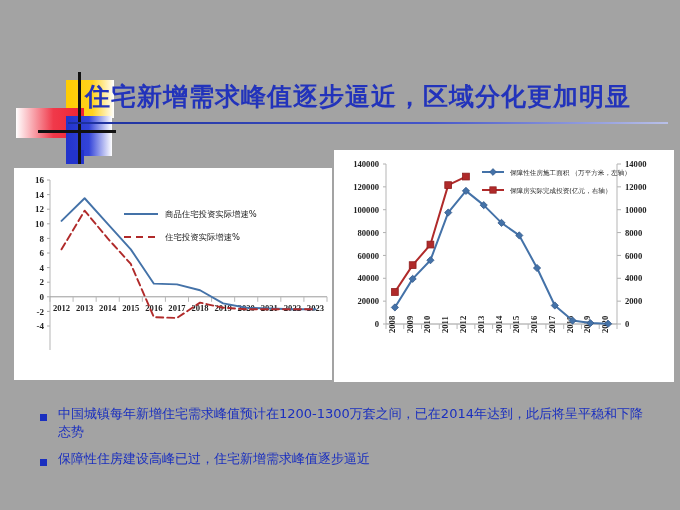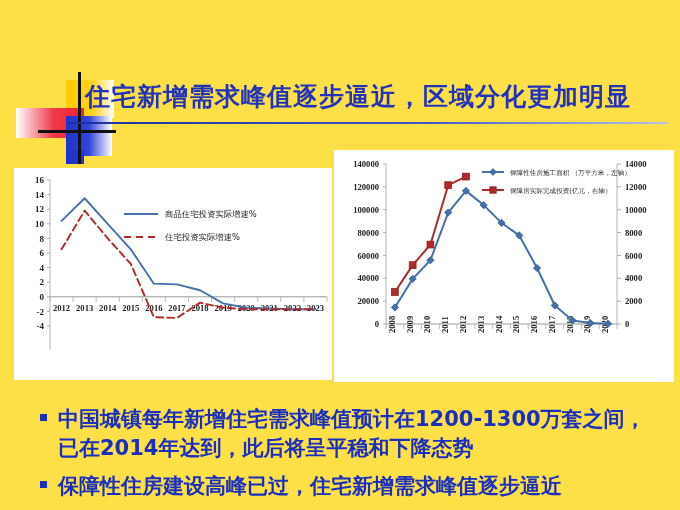--- a/index.html
+++ b/index.html
@@ -2,21 +2,21 @@
 <html><head>
 <meta charset="utf-8">
 <style>
   html,body{margin:0;padding:0;}
   body{
     width:680px;height:510px;
     background:#ffffff;
     font-family:"Liberation Sans","DejaVu Sans",sans-serif;
     overflow:hidden;position:relative;
   }
-  .slide{position:absolute;inset:0;background:#fde047;}
+  .slide{position:absolute;inset:0;background:#a3a3a3;}
 
   
   .title-wrap{position:absolute;left:0;top:64px;width:680px;height:80px;}
   .deco{position:absolute;left:16px;top:8px;width:96px;height:72px;}
   .sq{position:absolute;}
   .sq-yellow{left:50px;top:8px;width:48px;height:38px;
     background:linear-gradient(90deg,#ffcc00 0%,#ffd21f 55%,#ffffff 100%);}
   .sq-red{left:0px;top:36px;width:68px;height:30px;
     background:linear-gradient(270deg,#ee2233 0%,#f0394a 45%,#ffffff 100%);}
   .sq-blue{left:50px;top:44px;width:46px;height:40px;
@@ -43,21 +43,21 @@
   .chart svg{display:block;}
 
   
   .bullets{position:absolute;left:40px;top:405px;width:610px;}
   .bullet{display:flex;align-items:flex-start;margin-bottom:9px;}
   .bullet-mark{
     width:7px;height:7px;background:#1a2fbf;margin-top:9px;margin-right:11px;flex:0 0 auto;
   }
   .bullet-text{
     font-family:"DejaVu Sans",sans-serif;
-    font-size:21px;font-weight:700;color:#1a2fbf;line-height:1.38;
+    font-size:13px;font-weight:400;color:#1a2fbf;line-height:1.38;
   }
 
   text{font-family:"Liberation Serif","DejaVu Serif",serif;}
   .axnum{font-size:9px;fill:#222;font-weight:700;}
   .axnum-r{font-size:8.6px;fill:#222;font-weight:700;}
   .xlab{font-size:8.6px;fill:#222;font-weight:700;}
   .leg{font-size:8.4px;fill:#222;font-family:"DejaVu Sans",sans-serif;}
   .leg-r{font-size:6.6px;fill:#222;font-family:"DejaVu Sans",sans-serif;}
 </style>
 </head>

